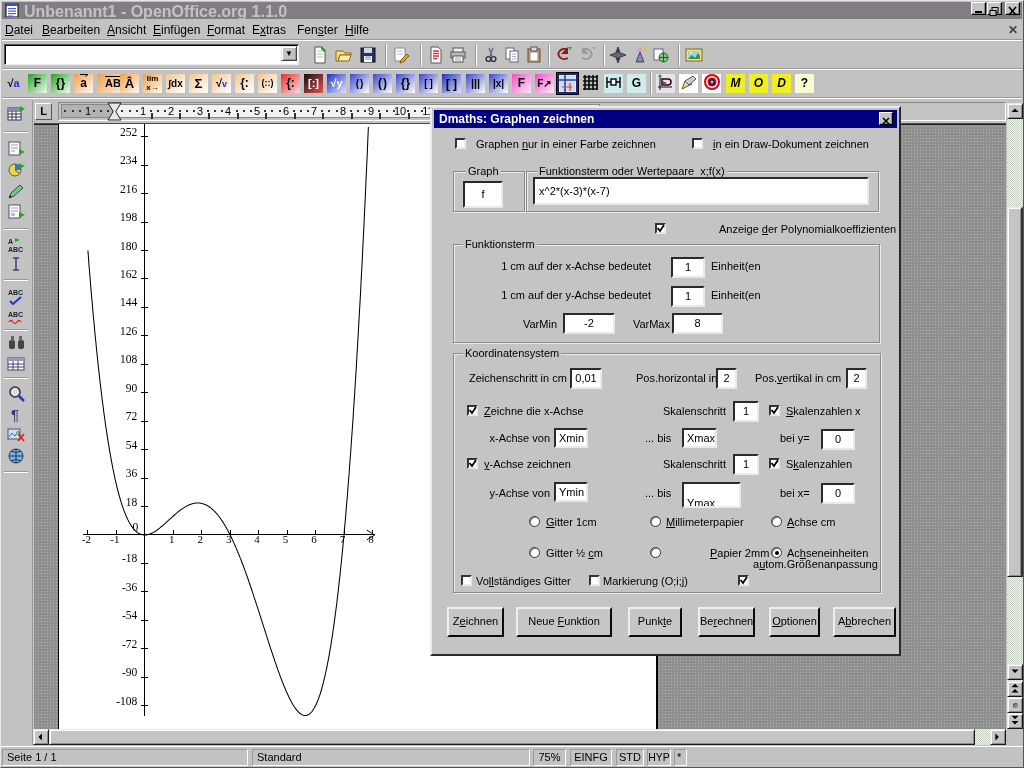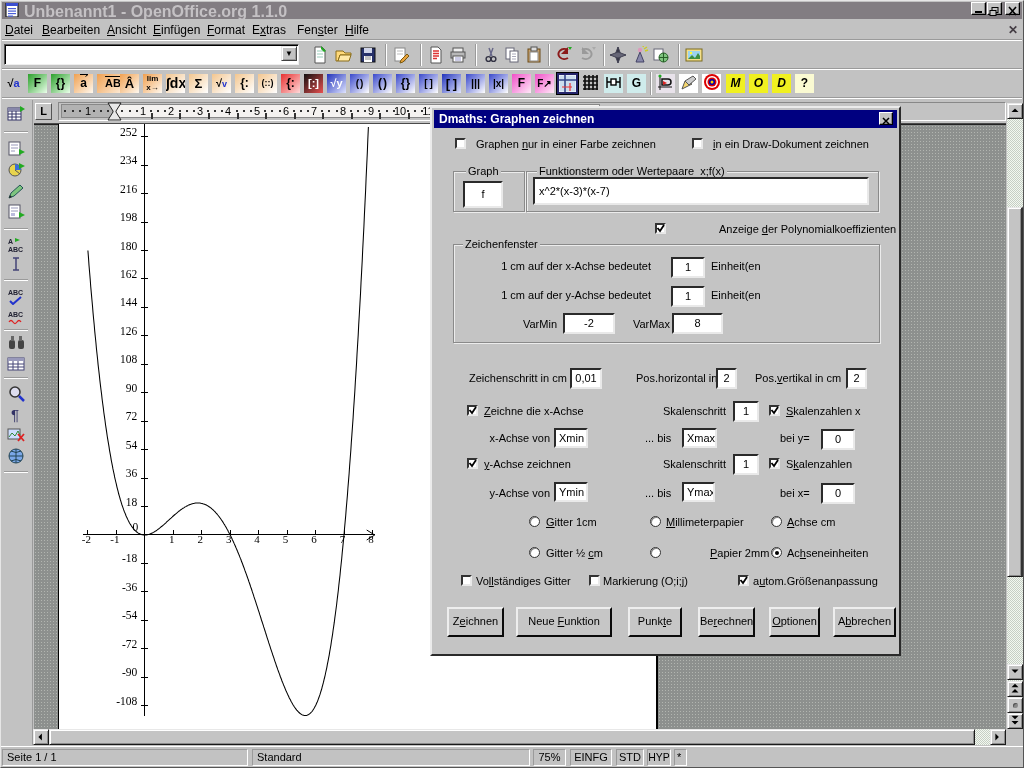--- a/index.html
+++ b/index.html
@@ -135,21 +135,21 @@
 <div class="ab" style="left:2px;top:68px;width:1020px;height:2px;border-top:1px solid #9a9a9a;border-bottom:1px solid #fff"></div>
 <div class="tb2i" style="left:4px;width:19px;background:#c2c2c2;color:#000;font-size:11px"><span style="font-weight:bold">√</span><span style="color:#23c;font-weight:bold">a</span></div>
 <div class="tb2i" style="left:28px;width:19px;background:linear-gradient(135deg,#2ca02c,#eaffea);color:#000;font-size:12px">F</div>
 <div class="tb2i" style="left:51px;width:19px;background:linear-gradient(135deg,#2ca02c,#eaffea);color:#000;font-size:12px">{}</div>
 <div class="tb2i" style="left:74px;width:19px;background:linear-gradient(135deg,#f0a050,#fff8ee);color:#000;font-size:12px"><span style="position:relative">a<svg width="10" height="5" style="position:absolute;left:0;top:-4px">
         <path d="M0 2.5 H8 M8 2.5 L5.5 0.5 M8 2.5 L5.5 4.5" stroke="#000"></path>
       </svg></span></div>
 <div class="tb2i" style="left:97px;width:32px;background:linear-gradient(135deg,#f0a050,#fff8ee);color:#000;font-size:11px"><span style="text-decoration:overline">AB</span></div>
 <div class="tb2i" style="left:120px;width:19px;background:linear-gradient(135deg,#f0a050,#fff8ee);color:#000;font-size:13px">Â</div>
 <div class="tb2i" style="left:143px;width:19px;background:linear-gradient(135deg,#f0a050,#fff8ee);color:#000;font-size:8px"><span style="font-size:8px;line-height:9px;display:inline-block">lim<br>x→</span></div>
-<div class="tb2i" style="left:166px;width:19px;background:linear-gradient(135deg,#f3c68f,#ffffff);color:#000;font-size:14px">∫dx</div>
+<div class="tb2i" style="left:166px;width:19px;background:linear-gradient(135deg,#f3c68f,#ffffff);color:#000;font-size:10px">∫dx</div>
 <div class="tb2i" style="left:189px;width:19px;background:linear-gradient(135deg,#f3c68f,#ffffff);color:#000;font-size:13px">Σ</div>
 <div class="tb2i" style="left:212px;width:19px;background:linear-gradient(135deg,#f3c68f,#ffffff);color:#000;font-size:11px">√<span style="color:#23c;font-size:9px">v</span></div>
 <div class="tb2i" style="left:235px;width:19px;background:linear-gradient(135deg,#f3c68f,#ffffff);color:#000;font-size:12px">{:</div>
 <div class="tb2i" style="left:258px;width:19px;background:linear-gradient(135deg,#f3c68f,#ffffff);color:#000;font-size:9px">(::)</div>
 <div class="tb2i" style="left:281px;width:19px;background:linear-gradient(135deg,#e83030,#ffd9d9);color:#000;font-size:12px">{:</div>
 <div class="tb2i" style="left:304px;width:19px;background:linear-gradient(135deg,#111,#e85050);color:#fff;font-size:11px">[:]</div>
 <div class="tb2i" style="left:327px;width:19px;background:linear-gradient(135deg,#2233bb,#dfe4ff);color:#fff;font-size:11px">√y</div>
 <div class="tb2i" style="left:350px;width:19px;background:linear-gradient(135deg,#3a49cc,#ffffff);color:#000;font-size:10px">( )</div>
 <div class="tb2i" style="left:373px;width:19px;background:linear-gradient(135deg,#3a49cc,#ffffff);color:#000;font-size:12px">( )</div>
 <div class="tb2i" style="left:396px;width:19px;background:linear-gradient(135deg,#3a49cc,#ffffff);color:#000;font-size:12px">{}</div>
@@ -435,32 +435,35 @@
       <div class="grplab" style="left:10px">Funktionsterm oder Wertepaare&nbsp; x;f(x)</div>
     </div>
     <div class="ab field" style="left:101px;top:69px;width:336px;height:28px;text-align:left;line-height:24px;padding:0 4px;overflow:hidden">x^2*(x-3)*(x-7)</div>
     <div class="ab cb" style="left:223px;top:115px">
       <svg width="9" height="9" style="position:absolute;left:-1px;top:-1px">
         <path d="M1.5 4l2.5 3 4-6" stroke="#000" stroke-width="1.8" fill="none"></path>
       </svg>
     </div>
     <div class="ditem" style="left:239px;top:115px;margin-left:48px;">Anzeige <u>d</u>er Polynomialkoeffizienten</div>
     <div class="ab grp" style="left:21px;top:136px;width:427px;height:99px">
-      <div class="grplab" style="left:9px">Zeichenfenster</div>
+      <div class="grplab" style="left:9px">Funktionsterm</div>
     </div>
     <div class="ditem" style="left:219px;top:152px;transform:translateX(-100%);">1 cm auf der x-Achse bedeutet</div>
     <div class="ab field" style="left:239px;top:149px;width:34px;height:21px;text-align:center;line-height:17px;padding:0 3px;overflow:hidden">1</div>
     <div class="ditem" style="left:279px;top:152px;">Einheit(en</div>
     <div class="ditem" style="left:219px;top:181px;transform:translateX(-100%);">1 cm auf der y-Achse bedeutet</div>
     <div class="ab field" style="left:239px;top:178px;width:34px;height:21px;text-align:center;line-height:17px;padding:0 3px;overflow:hidden">1</div>
     <div class="ditem" style="left:279px;top:181px;">Einheit(en</div>
     <div class="ditem" style="left:125px;top:210px;transform:translateX(-100%);">VarMin</div>
     <div class="ab field" style="left:131px;top:205px;width:52px;height:21px;text-align:center;line-height:17px;padding:0 3px;overflow:hidden">-2</div>
     <div class="ditem" style="left:238px;top:210px;transform:translateX(-100%);">VarMax</div>
     <div class="ab field" style="left:240px;top:205px;width:51px;height:21px;text-align:center;line-height:17px;padding:0 3px;overflow:hidden">8</div>
+    <div class="ab grp" style="left:21px;top:245px;width:428px;height:240px">
+      <div class="grplab" style="left:9px">Koordinatensystem</div>
+    </div>
     <div class="ditem" style="left:37px;top:264px;">Zeichenschritt in cm</div>
     <div class="ab field" style="left:138px;top:260px;width:32px;height:21px;text-align:center;line-height:17px;padding:0 3px;overflow:hidden">0,01</div>
     <div class="ditem" style="left:176px;top:264px;margin-left:28px;">Pos.horizontal in cm</div>
     <div class="ab field" style="left:284px;top:260px;width:21px;height:21px;text-align:center;line-height:17px;padding:0 3px;overflow:hidden">2</div>
     <div class="ditem" style="left:323px;top:264px;">Pos.<u>v</u>ertikal in cm</div>
     <div class="ab field" style="left:414px;top:260px;width:21px;height:21px;text-align:center;line-height:17px;padding:0 3px;overflow:hidden">2</div>
     <div class="ab cb" style="left:35px;top:297px">
       <svg width="9" height="9" style="position:absolute;left:-1px;top:-1px">
         <path d="M1.5 4l2.5 3 4-6" stroke="#000" stroke-width="1.8" fill="none"></path>
       </svg>
@@ -490,21 +493,21 @@
     <div class="ab field" style="left:301px;top:346px;width:26px;height:21px;text-align:center;line-height:17px;padding:0 3px;overflow:hidden">1</div>
     <div class="ab cb" style="left:337px;top:350px">
       <svg width="9" height="9" style="position:absolute;left:-1px;top:-1px">
         <path d="M1.5 4l2.5 3 4-6" stroke="#000" stroke-width="1.8" fill="none"></path>
       </svg>
     </div>
     <div class="ditem" style="left:354px;top:350px;">S<u>k</u>alenzahlen</div>
     <div class="ditem" style="left:118px;top:379px;transform:translateX(-100%);">y-Achse von</div>
     <div class="ab field" style="left:122px;top:374px;width:34px;height:20px;text-align:left;line-height:16px;padding:0 3px;overflow:hidden">Ymin</div>
     <div class="ditem" style="left:213px;top:379px;">... bis</div>
-    <div class="ab field" style="left:250px;top:374px;width:33px;height:20px;text-align:left;line-height:16px;padding:0 3px;overflow:hidden">Ymax</div>
+    <div class="ab field" style="left:250px;top:374px;width:59px;height:20px;text-align:left;line-height:16px;padding:11px 3px;overflow:hidden">Ymax</div>
     <div class="ditem" style="left:348px;top:379px;">bei x=</div>
     <div class="ab field" style="left:389px;top:375px;width:34px;height:21px;text-align:center;line-height:17px;padding:0 3px;overflow:hidden">0</div>
     <div class="ab" style="left:97px;top:408px;width:11px;height:11px;border-radius:50%;background:#fff;border:1px solid #333;box-shadow:inset 1px 1px 0 #888"></div>
     <div class="ditem" style="left:114px;top:408px;"><u>G</u>itter 1cm</div>
     <div class="ab" style="left:218px;top:408px;width:11px;height:11px;border-radius:50%;background:#fff;border:1px solid #333;box-shadow:inset 1px 1px 0 #888"></div>
     <div class="ditem" style="left:234px;top:408px;"><u>M</u>illimeterpapier</div>
     <div class="ab" style="left:339px;top:408px;width:11px;height:11px;border-radius:50%;background:#fff;border:1px solid #333;box-shadow:inset 1px 1px 0 #888"></div>
     <div class="ditem" style="left:355px;top:408px;"><u>A</u>chse cm</div>
     <div class="ab" style="left:97px;top:439px;width:11px;height:11px;border-radius:50%;background:#fff;border:1px solid #333;box-shadow:inset 1px 1px 0 #888"></div>
     <div class="ditem" style="left:114px;top:439px;">Gitter ½ <u>c</u>m</div>
@@ -516,19 +519,19 @@
     <div class="ditem" style="left:355px;top:439px;">Ac<u>h</u>seneinheiten</div>
     <div class="ab cb" style="left:29px;top:467px"></div>
     <div class="ditem" style="left:44px;top:467px;">Vo<u>ll</u>ständiges Gitter</div>
     <div class="ab cb" style="left:157px;top:467px"></div>
     <div class="ditem" style="left:171px;top:467px;">Markierung (O;i;<u>j</u>)</div>
     <div class="ab cb" style="left:306px;top:467px">
       <svg width="9" height="9" style="position:absolute;left:-1px;top:-1px">
         <path d="M1.5 4l2.5 3 4-6" stroke="#000" stroke-width="1.8" fill="none"></path>
       </svg>
     </div>
-    <div class="ditem" style="left:321px;top:467px;">a<u>u</u>tom.Größenanpassung</div>
+    <div class="ditem" style="left:321px;top:450px;">a<u>u</u>tom.Größenanpassung</div>
     <div class="ab" style="left:15px;top:499px;width:57px;height:30px;background:#c6c6c6;border:2px solid;border-color:#eee #0a0a0a #0a0a0a #eee;font-size:11px;text-align:center;line-height:25px;white-space:nowrap;overflow:hidden">Z<u>e</u>ichnen</div>
     <div class="ab" style="left:84px;top:499px;width:96px;height:30px;background:#c6c6c6;border:2px solid;border-color:#eee #0a0a0a #0a0a0a #eee;font-size:11px;text-align:center;line-height:25px;white-space:nowrap;overflow:hidden">Neue <u>F</u>unktion</div>
     <div class="ab" style="left:196px;top:499px;width:54px;height:30px;background:#c6c6c6;border:2px solid;border-color:#eee #0a0a0a #0a0a0a #eee;font-size:11px;text-align:center;line-height:25px;white-space:nowrap;overflow:hidden">Punk<u>t</u>e</div>
     <div class="ab" style="left:266px;top:499px;width:57px;height:30px;background:#c6c6c6;border:2px solid;border-color:#eee #0a0a0a #0a0a0a #eee;font-size:11px;text-align:center;line-height:25px;white-space:nowrap;overflow:hidden">Be<u>r</u>echnen</div>
     <div class="ab" style="left:337px;top:499px;width:51px;height:30px;background:#c6c6c6;border:2px solid;border-color:#eee #0a0a0a #0a0a0a #eee;font-size:11px;text-align:center;line-height:25px;white-space:nowrap;overflow:hidden"><u>O</u>ptionen</div>
     <div class="ab" style="left:401px;top:499px;width:63px;height:30px;background:#c6c6c6;border:2px solid;border-color:#eee #0a0a0a #0a0a0a #eee;font-size:11px;text-align:center;line-height:25px;white-space:nowrap;overflow:hidden">A<u>b</u>brechen</div>
   </div>
 </body></html>

